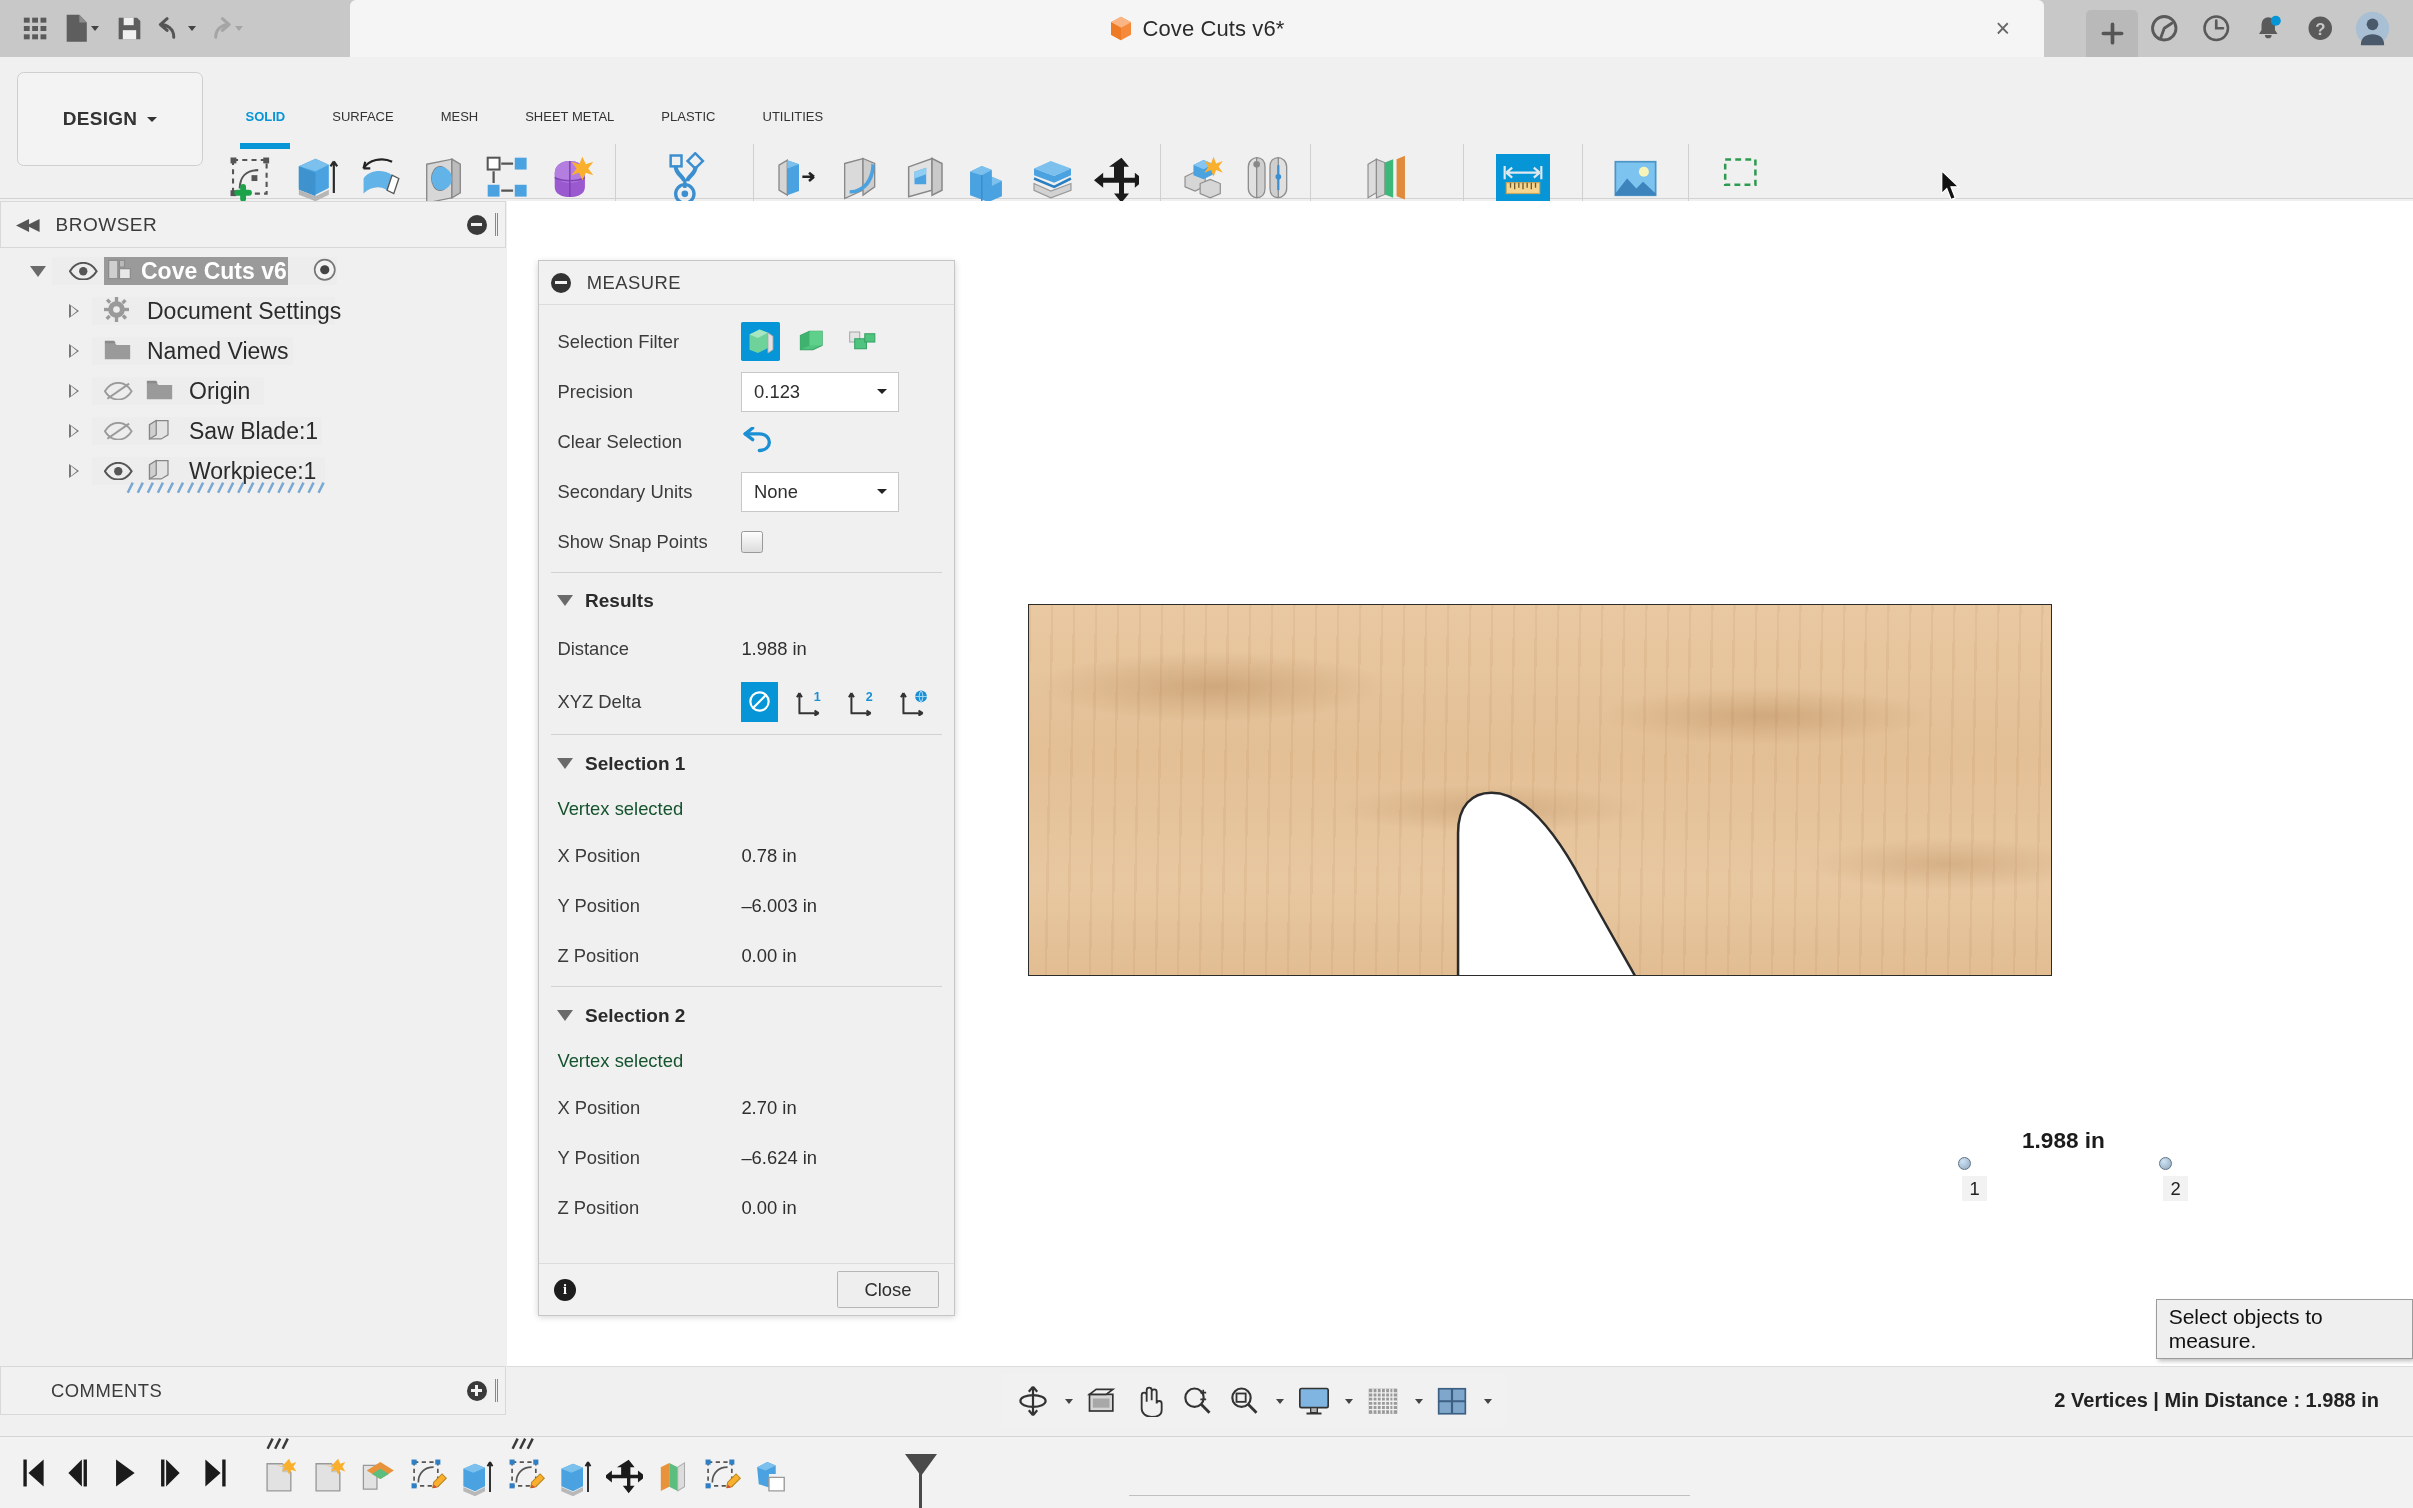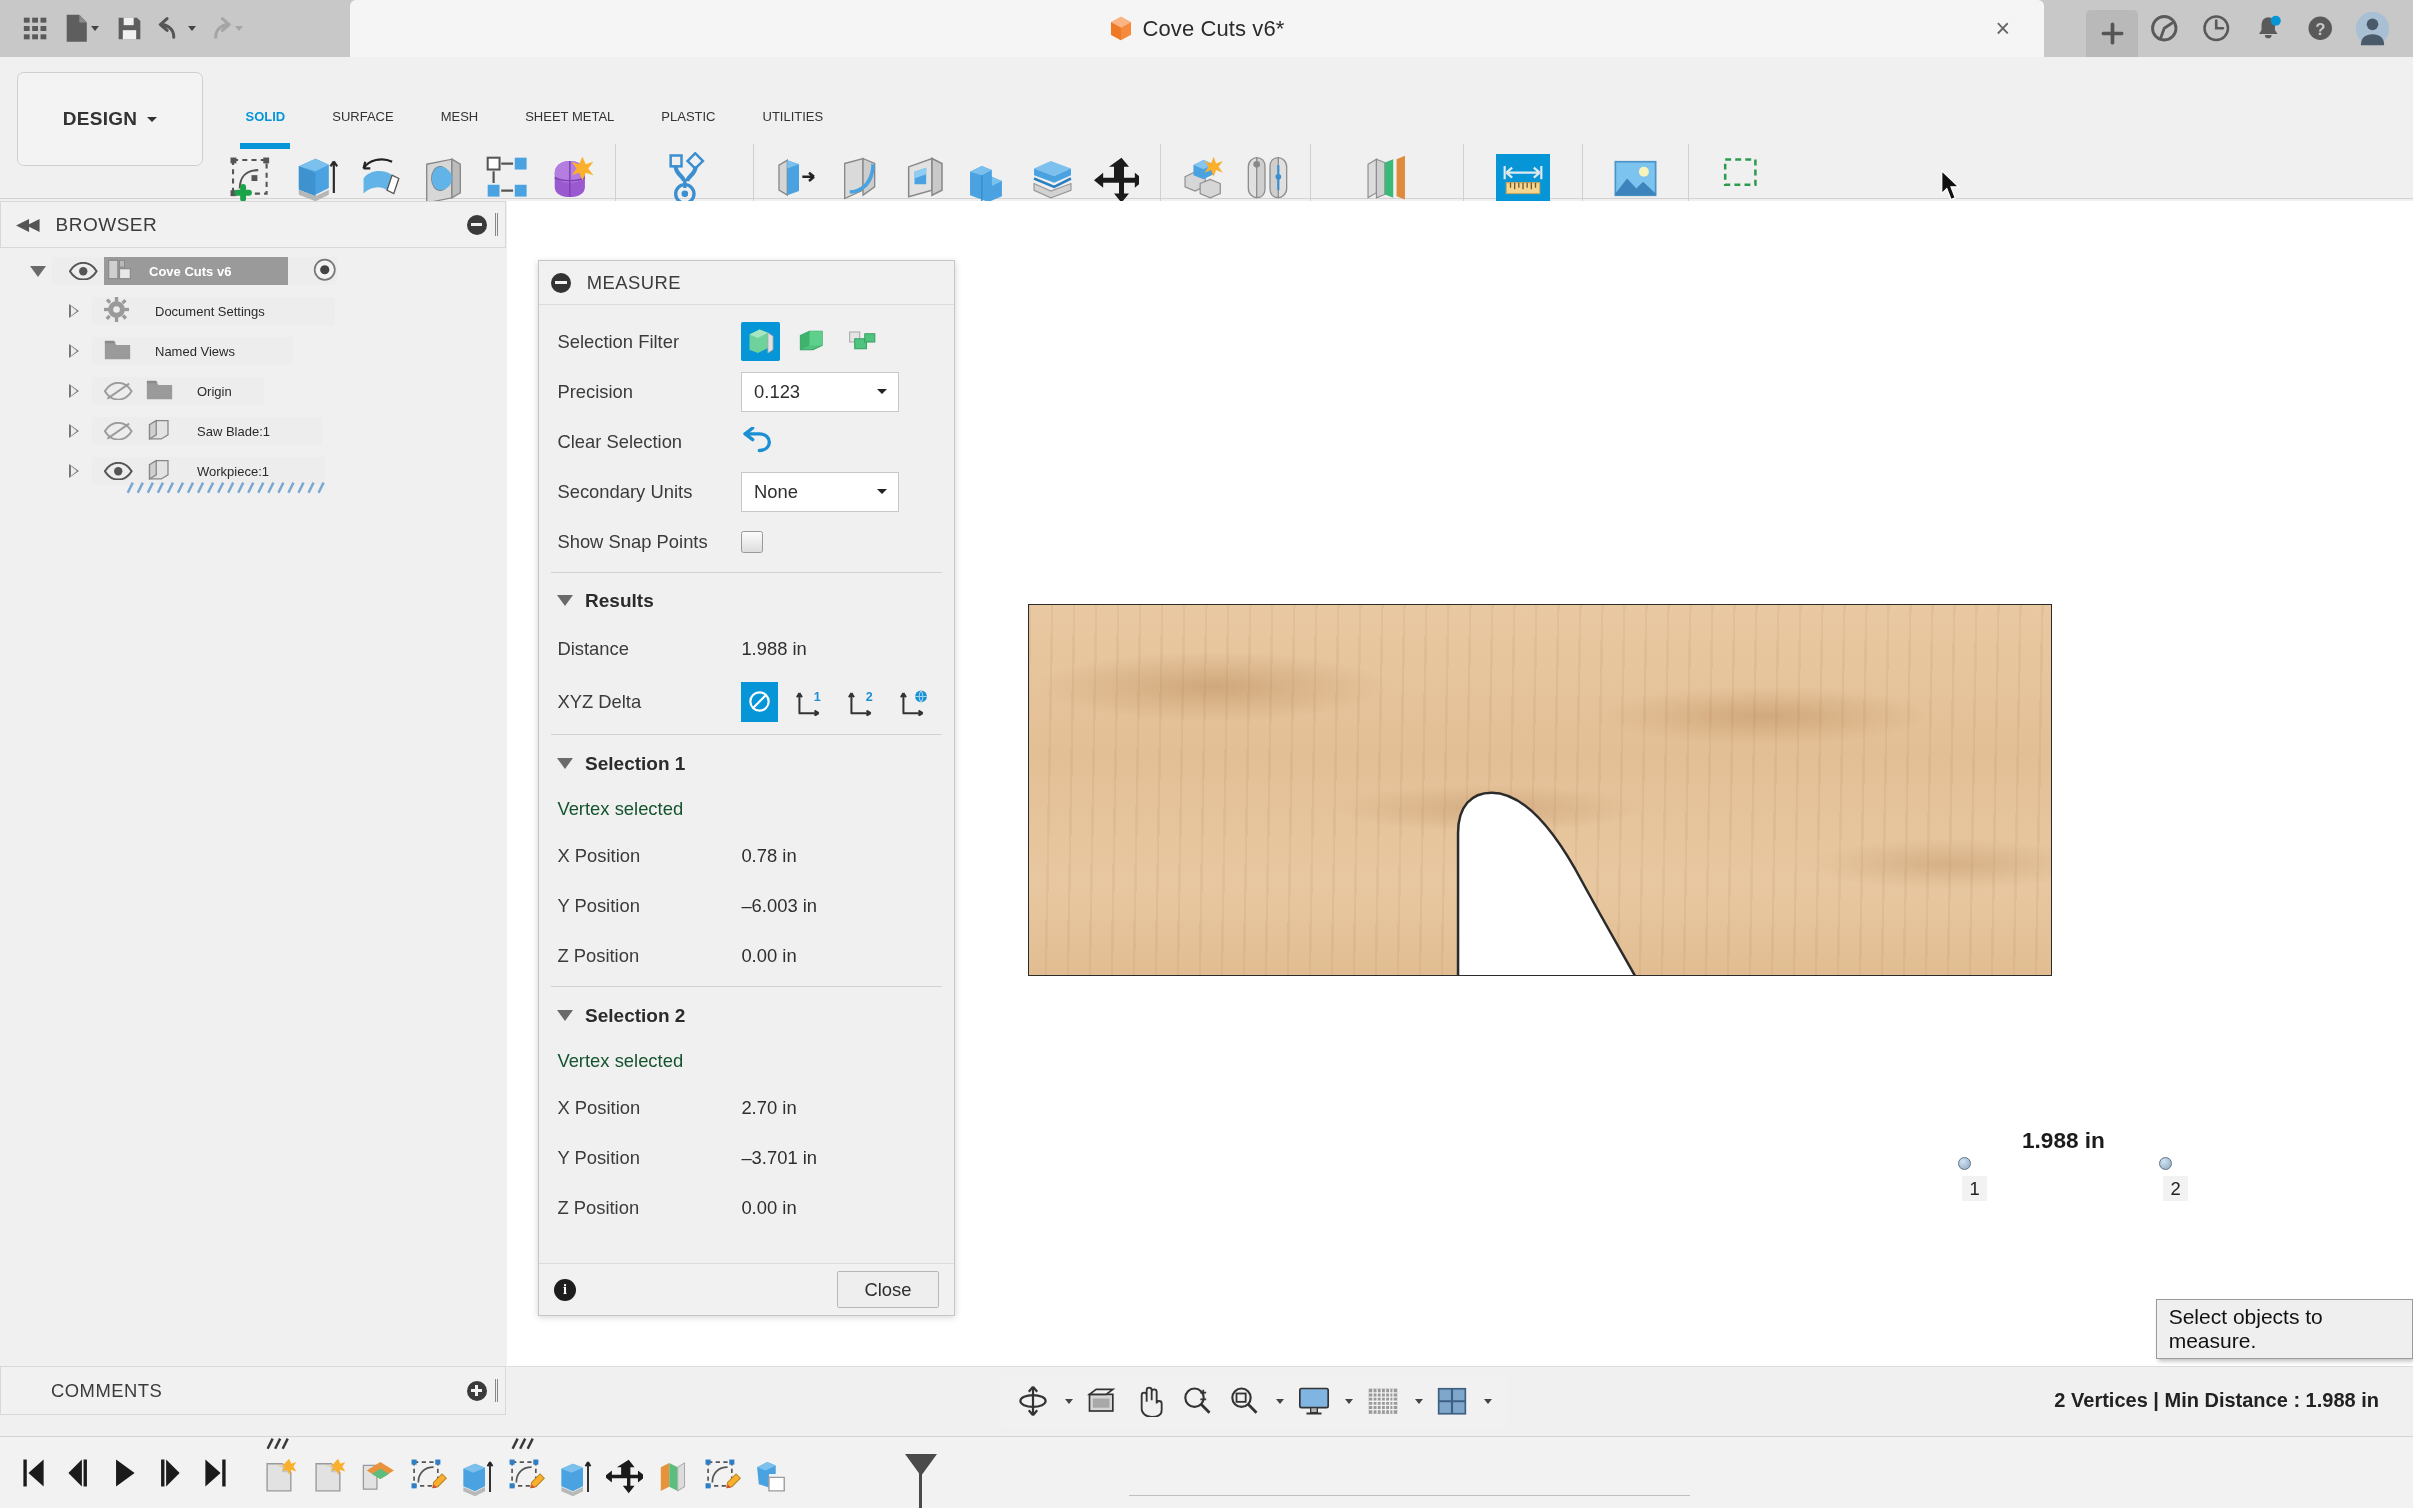--- a/index.html
+++ b/index.html
@@ -68,21 +68,21 @@
   .tw{ position:absolute; height:28.5px; background:#ededed; border-radius:1.7px;}
   .arrow-r{ width:0;height:0;border-top:7.5px solid transparent;border-bottom:7.5px solid transparent;
     border-left:10px solid transparent; position:relative;}
   .arrow-r:before{content:"";position:absolute;left:-10px;top:-7.5px;width:0;height:0;
     border-top:7.5px solid transparent;border-bottom:7.5px solid transparent;border-left:10px solid #777;}
   .arrow-r:after{content:"";position:absolute;left:-8.4px;top:-5px;width:0;height:0;
     border-top:5px solid transparent;border-bottom:5px solid transparent;border-left:6.7px solid #ededed;}
   .arrow-d{ width:0;height:0;border-left:8.4px solid transparent;border-right:8.4px solid transparent;
     border-top:11px solid #6a6a6a;}
   .eye{ width:28.5px;height:18.4px;position:relative;}
-  .tlabel{ font-size:13px; color:#2b2b2b;margin-left:8px; }
+  .tlabel{ font-size:23px; color:#2b2b2b; }
 
   
   .comments{ position:absolute; left:0; top:1366px; width:506px; height:49px;
     background:#f1f1f1; border:0.8px solid #d8d8d8; display:flex; align-items:center;}
   .cm-title{ margin-left:50px; font-size:18.4px; color:#3b3b3b; letter-spacing:0.5px;}
   .dot-plus{ width:20px;height:20px;border-radius:50%;background:#3a3a3a;position:relative;cursor:pointer;}
   .dot-plus:after{ content:"";position:absolute;left:4.2px;right:4.2px;top:8.4px;height:3.4px;background:#f1f1f1;}
   .dot-plus:before{ content:"";position:absolute;top:4.2px;bottom:4.2px;left:8.4px;width:3.4px;background:#f1f1f1;}
 
   
@@ -861,21 +861,21 @@
     </div>
     <div class="mrow" style="height:44px">
       <div class="mlabel dim" style="width:auto">Vertex selected</div>
     </div>
     <div class="mrow">
       <div class="mlabel">X Position</div>
       <div class="mval">2.70 in</div>
     </div>
     <div class="mrow">
       <div class="mlabel">Y Position</div>
-      <div class="mval">–3.701 in</div>
+      <div class="mval">–6.624 in</div>
     </div>
     <div class="mrow">
       <div class="mlabel">Z Position</div>
       <div class="mval">0.00 in</div>
     </div>
   </div>
 
   <div class="m-foot">
     <div class="info-i">i</div>
     <div class="close-btn">Close</div>

